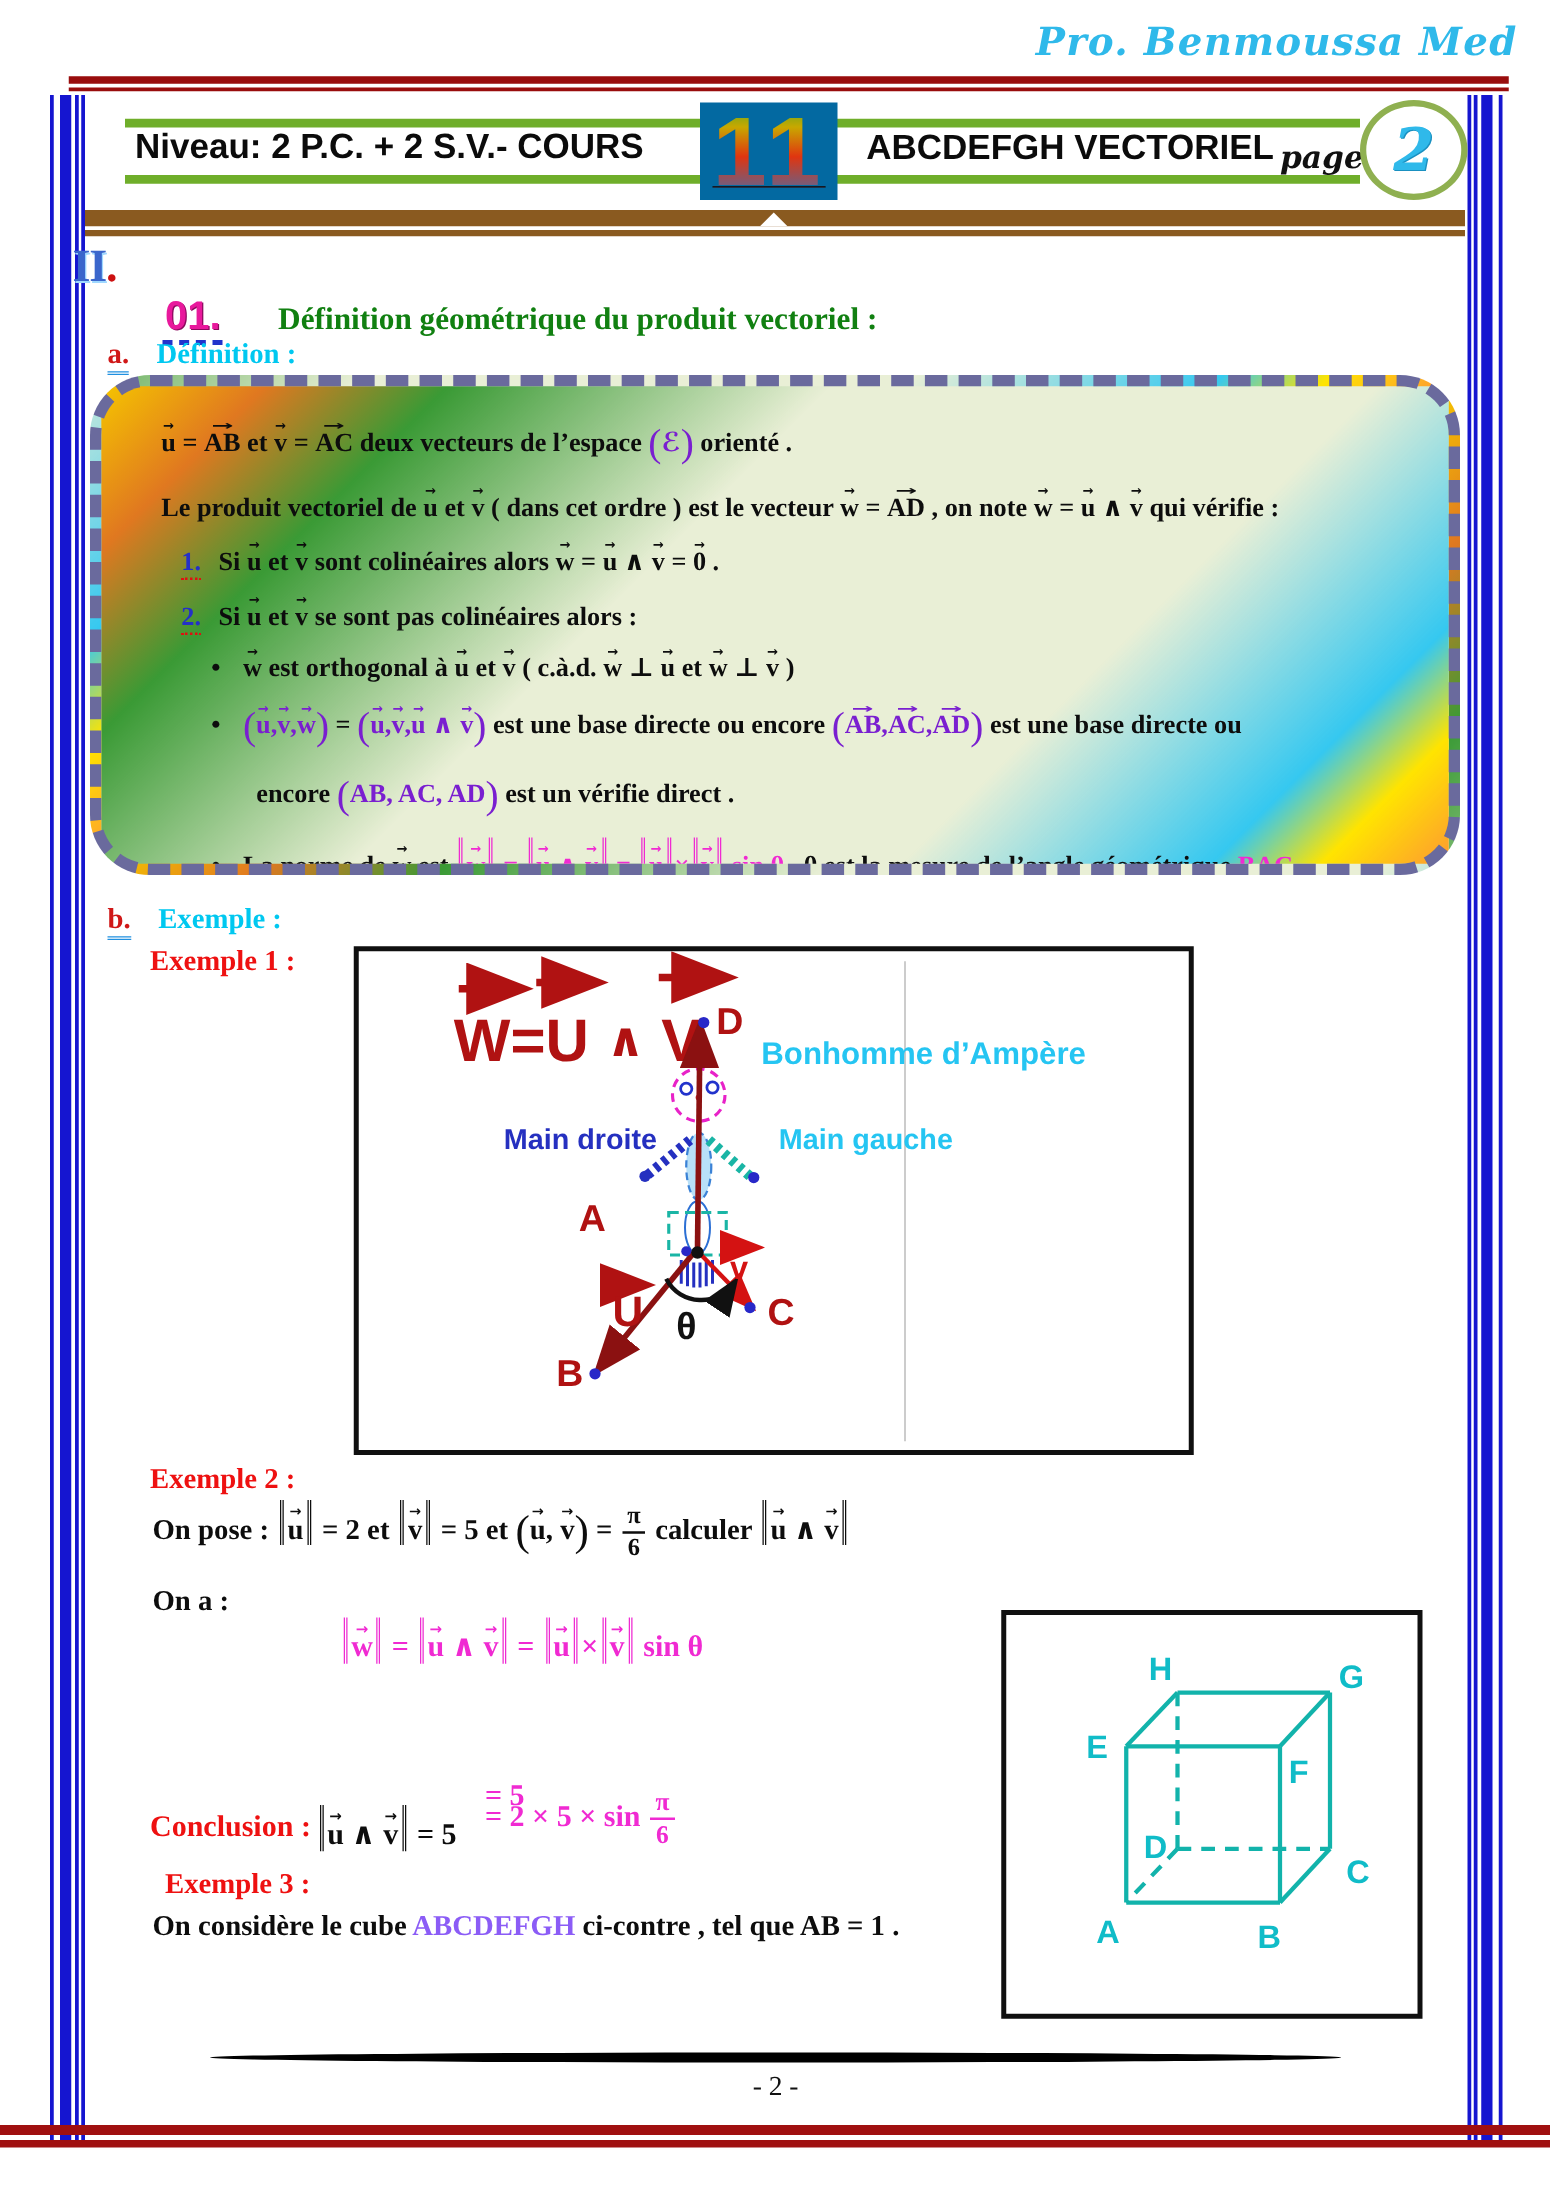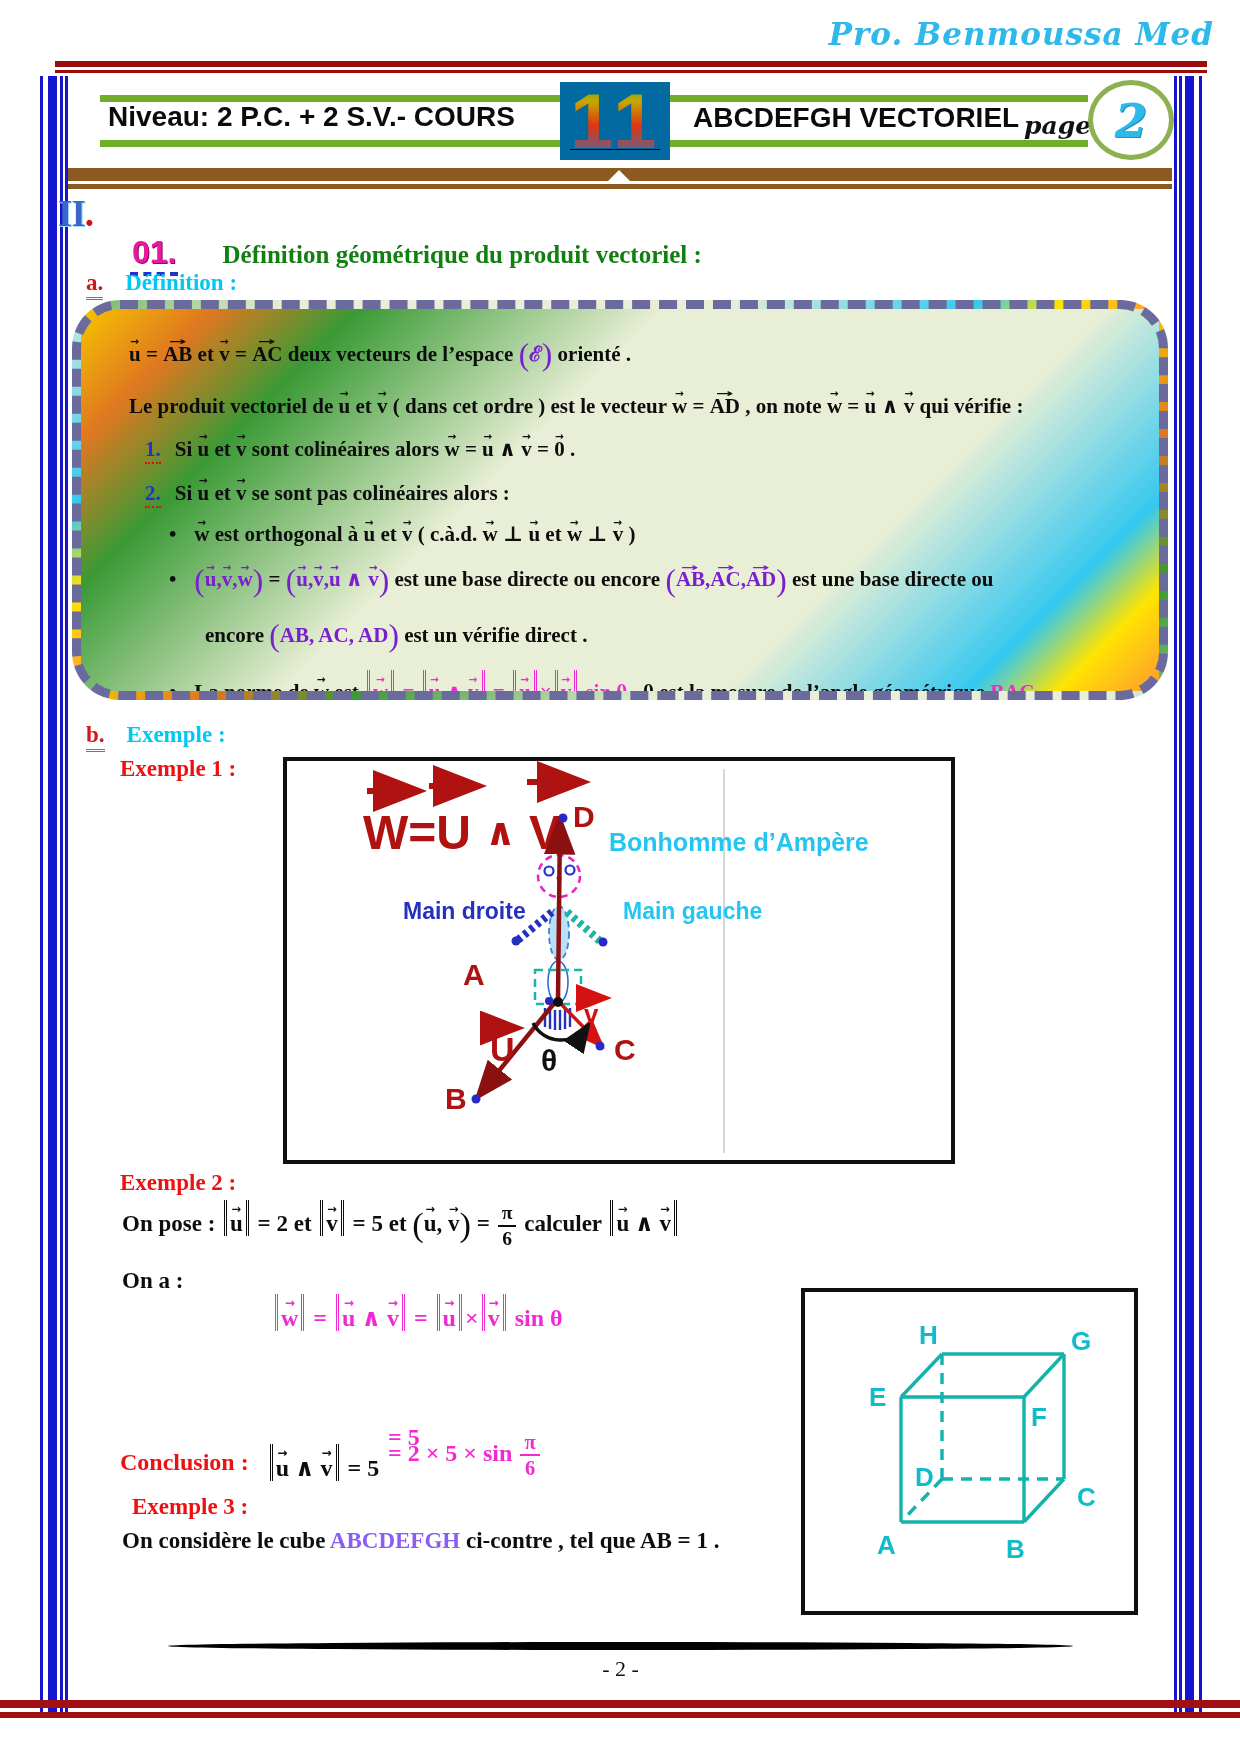--- a/index.html
+++ b/index.html
@@ -67,34 +67,34 @@
   .mt .vec::after{content:"→";position:absolute;left:50%;top:-0.72em;transform:translateX(-50%);
                   font-size:0.5em;font-family:"DejaVu Sans",sans-serif;font-weight:bold;}
   .mt .vecw::after{transform:translateX(-50%) scaleX(2.0);}
   .mt .norm{display:inline-block;border-left:3px double currentColor;border-right:3px double currentColor;
             padding:12px 3px 1px;margin:0 3px;line-height:1;}
   .mt .bigp{font-size:1.5em;font-weight:normal;vertical-align:-0.14em;line-height:1;display:inline-block;}
   .mt .frac{display:inline-flex;flex-direction:column;align-items:center;vertical-align:middle;
             line-height:1;font-size:0.85em;margin:0 2px;}
   .mt .frac .fn{border-bottom:2px solid currentColor;padding:0 4px 2px;}
   .mt .frac .fd{padding-top:2px;}
-  .dline1{margin-top:10px;font-family:Liberation Serif, serif;} .dline2{margin-top:24px;}
+  .dline1{margin-top:10px;} .dline2{margin-top:24px;}
   .ditem{margin-top:20px;margin-left:16px;}
   .inum{color:#2430c8;border-bottom:2px dotted #e01010;margin-right:14px;padding-bottom:1px;}
   .bul{margin-top:18px;margin-left:40px;}
   .bdot{margin-right:18px;}
   .bul2b{margin-top:24px;margin-left:76px;}
 
   
   .extitle{font-weight:bold;font-size:23px;color:#ee1111;}
   .diagbox{border:4px solid #101010;background:#fff;box-sizing:border-box;}
 
   .calc{color:#f02ad2;font-size:24px;}
   .concl{display:flex;align-items:center;}
-  .concl .clabel{font-weight:bold;font-size:24px;color:#ee1111;margin-right:18px;}
+  .concl .clabel{font-weight:bold;font-size:24px;color:#ee1111;margin-right:4px;}
 
   .footline{top:1642px;left:168px;width:905px;height:8px;background:#000;border-radius:50%;}
   .footpage{top:1656px;left:168px;width:905px;text-align:center;font-size:22px;color:#111;}
   .botband{top:1700px;left:0;width:1240px;}
   .botband .b1{height:8px;background:#a01010;}
   .botband .b2{height:6px;background:#a01010;margin-top:4px;}
 
   svg text{font-family:"Liberation Sans","DejaVu Sans",sans-serif;font-weight:bold;}
 </style>
 </head>

